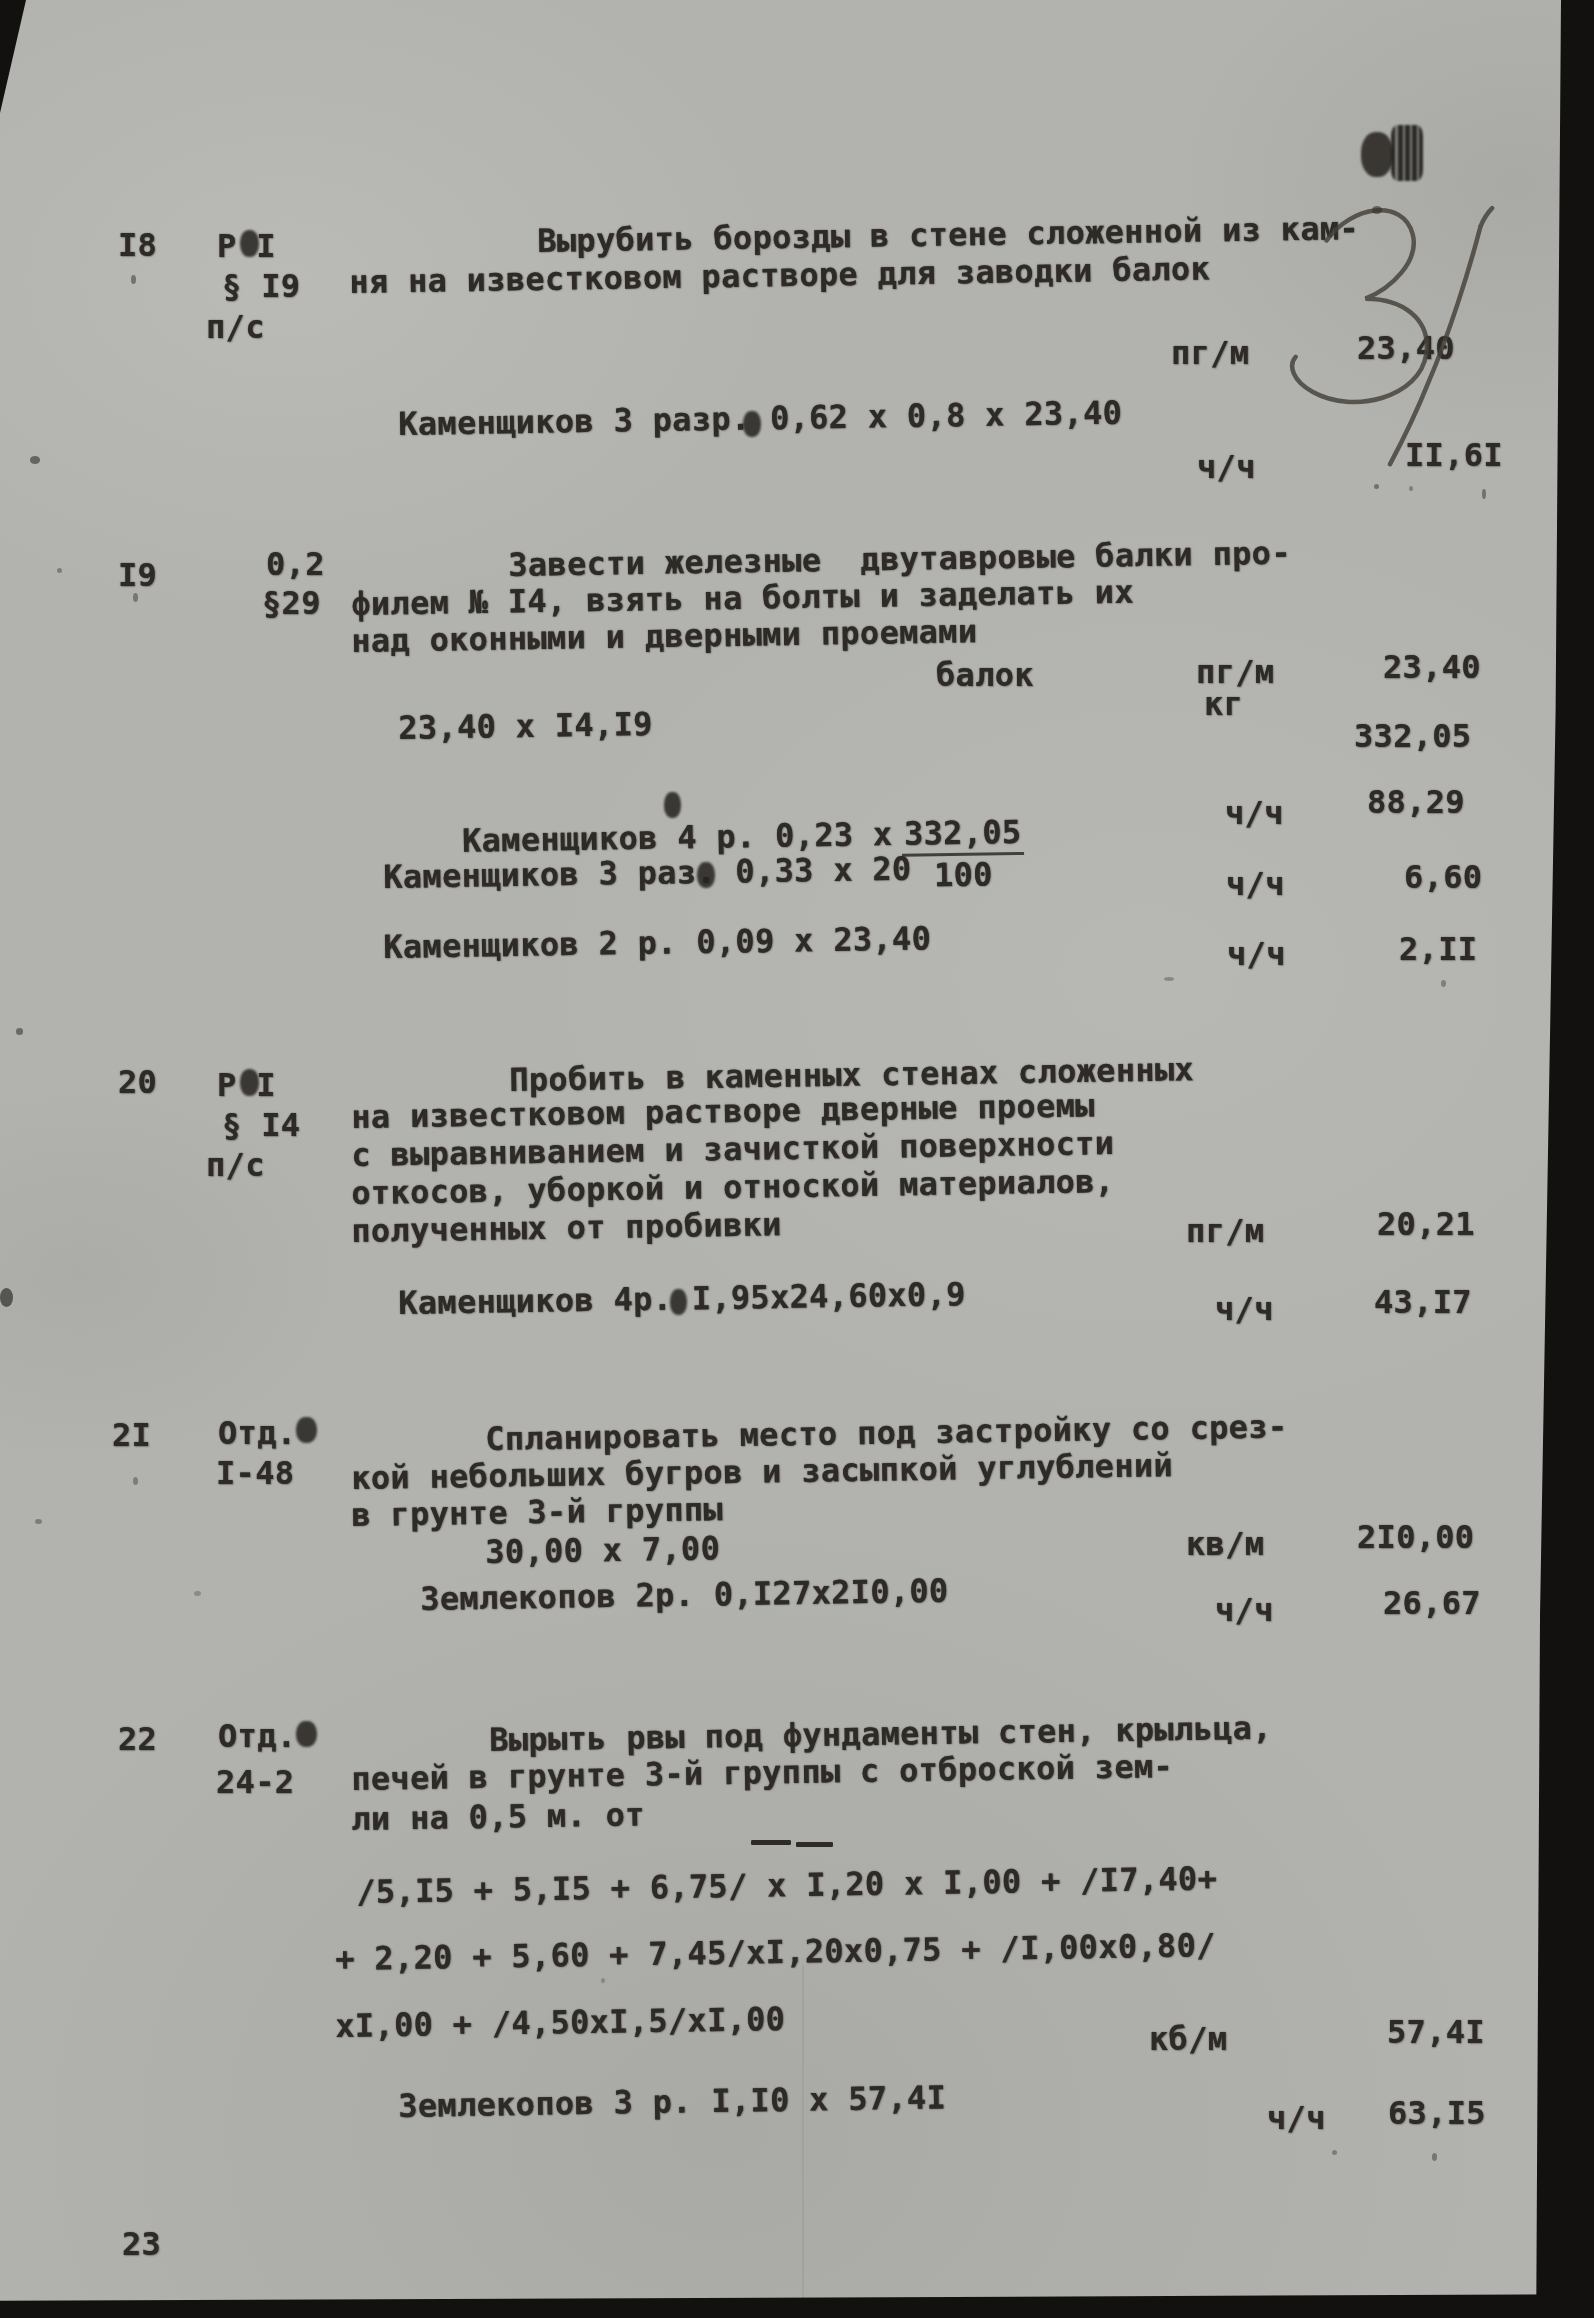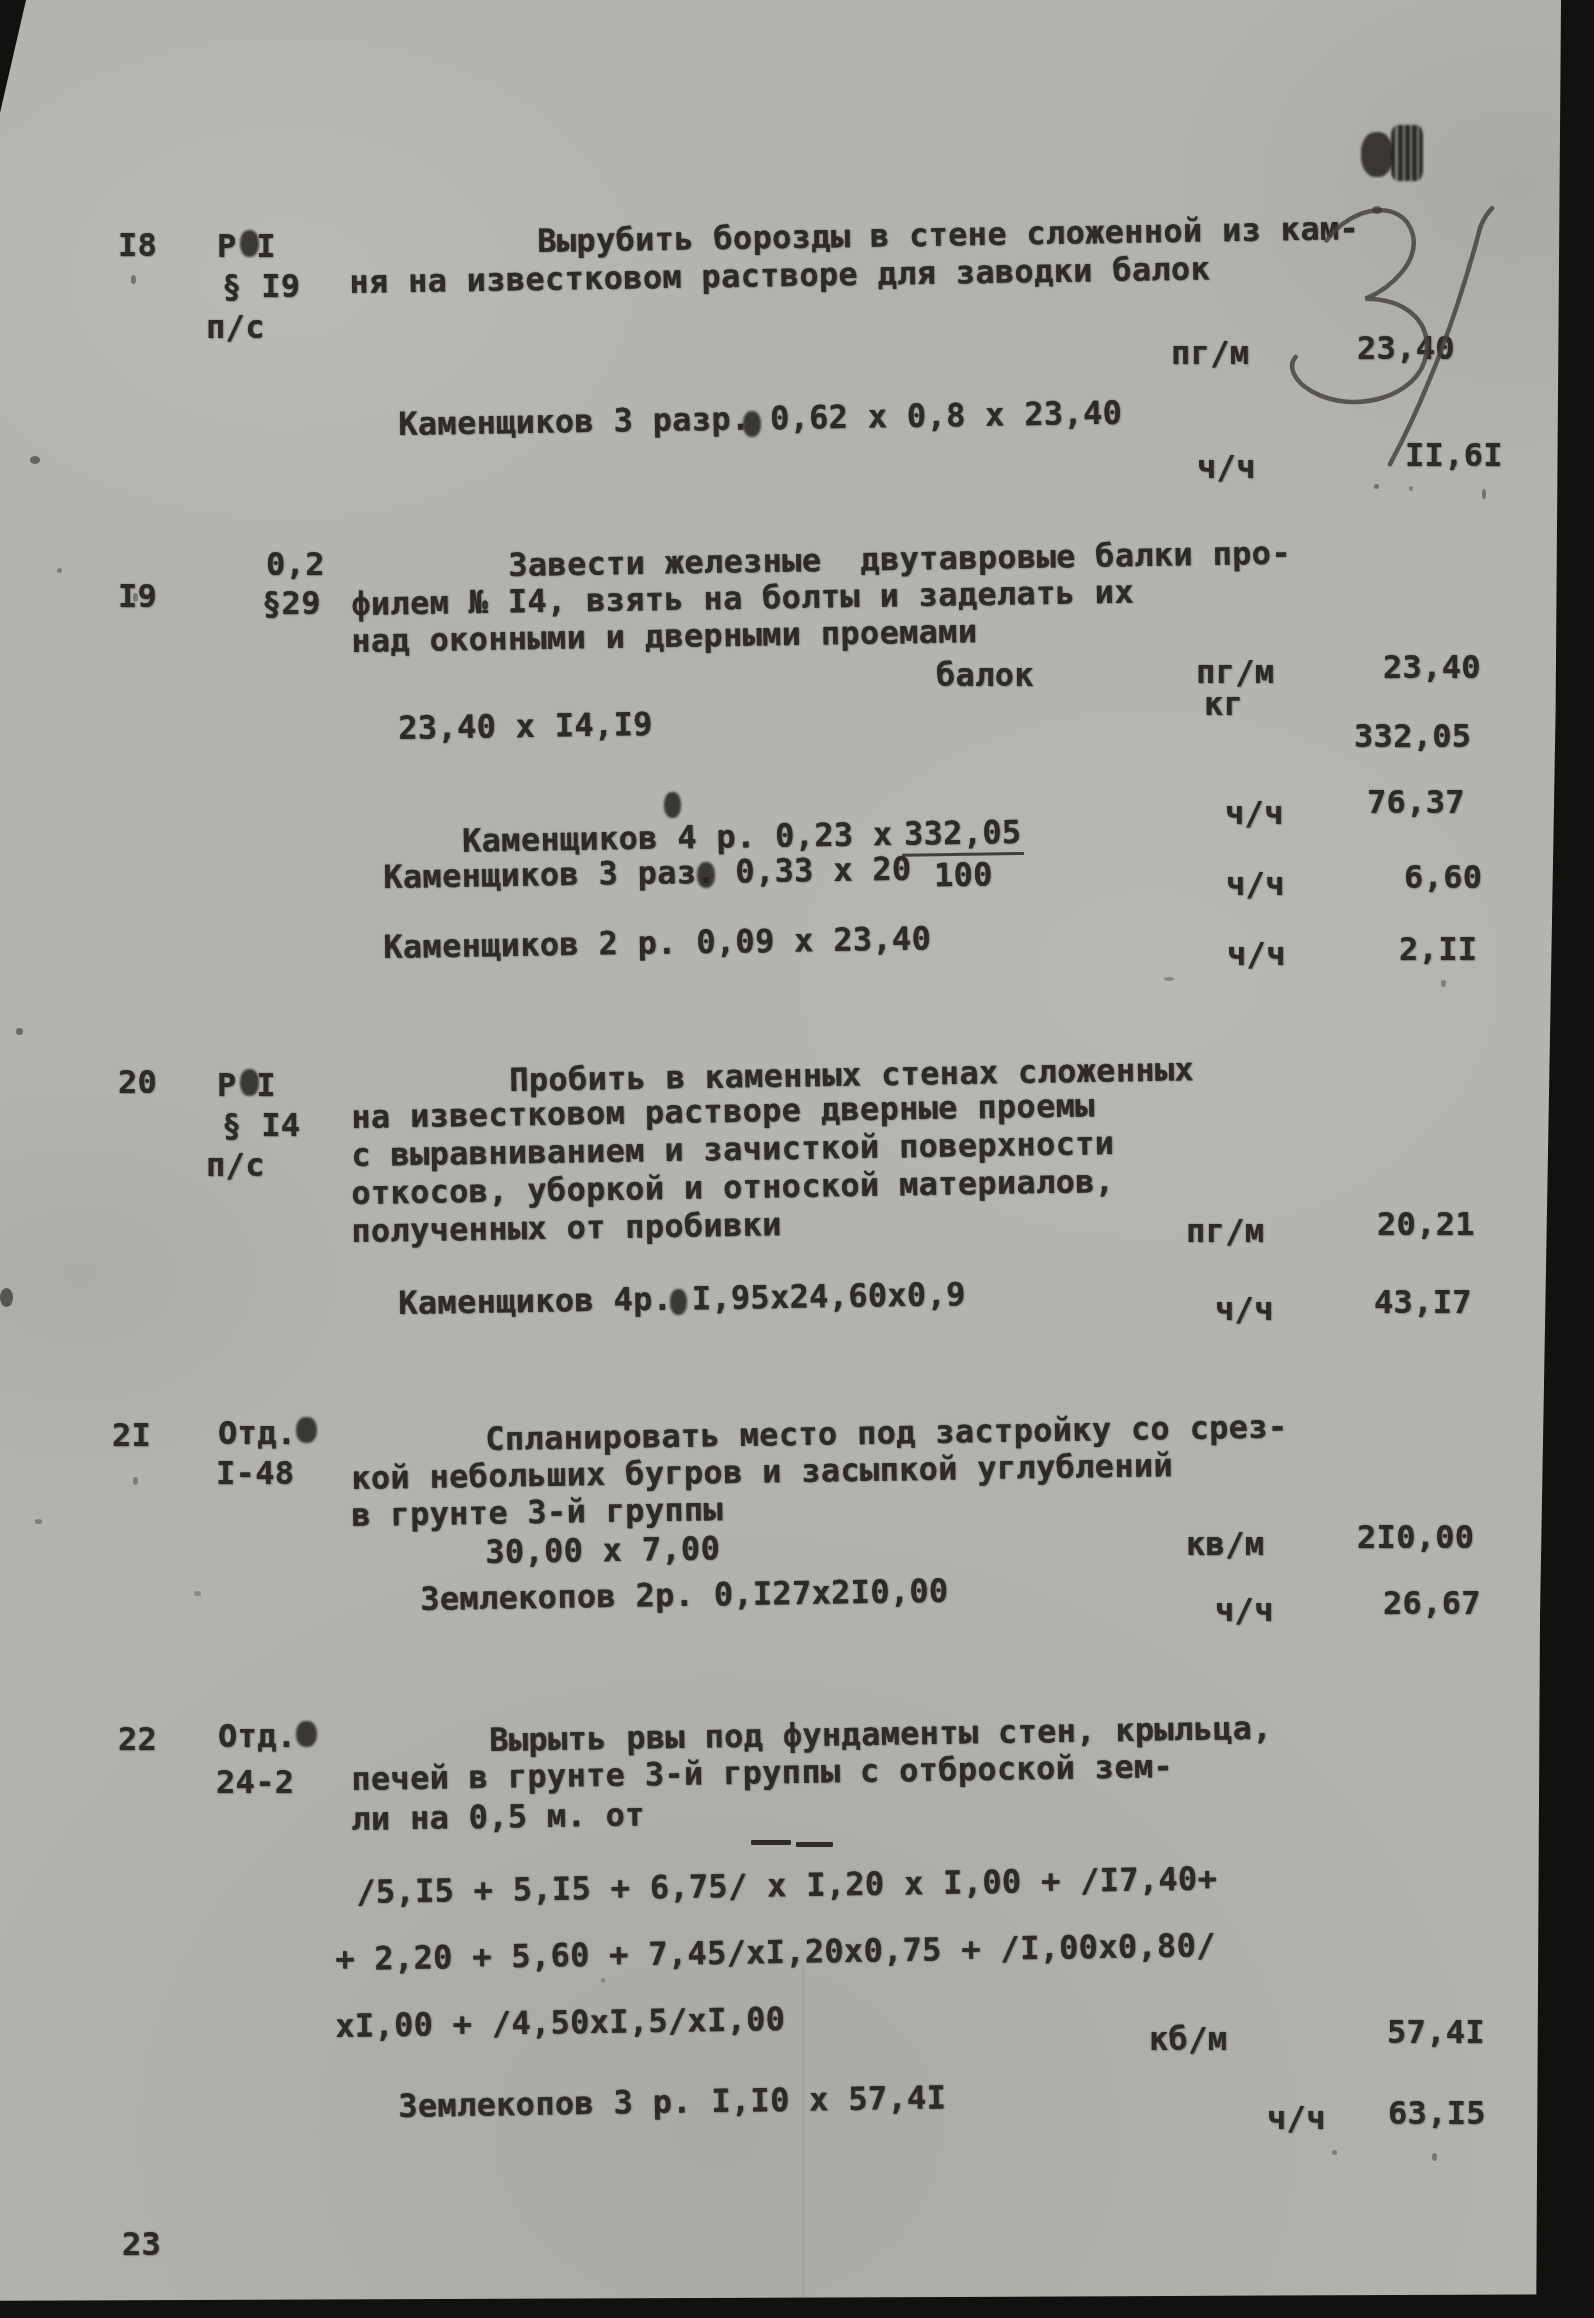--- a/index.html
+++ b/index.html
@@ -44,38 +44,38 @@
   <div class="ln" style="left:222px;top:269px">§ I9</div>
   <div class="ln" style="left:206px;top:310px">п/с</div>
   <div class="ln tl" style="left:537px;top:224px">Вырубить борозды в стене сложенной из кам-</div>
   <div class="ln tl" style="left:349px;top:265px">ня на известковом растворе для заводки балок</div>
   <div class="ln" style="left:1171px;top:336px">пг/м</div>
   <div class="ln" style="left:1357px;top:331px">23,40</div>
   <div class="ln tl" style="left:398px;top:407px">Каменщиков 3 разр. 0,62 х 0,8 х 23,40</div>
   <div class="ln" style="left:1197px;top:450px">ч/ч</div>
   <div class="ln" style="left:1405px;top:438px">II,6I</div>
 
-  <div class="ln" style="left:118px;top:579px">I9</div>
+  <div class="ln" style="left:118px;top:558px">I9</div>
   <div class="ln" style="left:266px;top:547px">0,2</div>
   <div class="ln" style="left:262px;top:586px">§29</div>
   <div class="ln tl" style="left:508px;top:548px">Завести железные  двутавровые балки про-</div>
   <div class="ln tl" style="left:351px;top:587px">филем № I4, взять на болты и заделать их</div>
   <div class="ln tl" style="left:351px;top:624px">над оконными и дверными проемами</div>
   <div class="ln" style="left:936px;top:658px">балок</div>
   <div class="ln" style="left:1196px;top:655px">пг/м</div>
   <div class="ln" style="left:1383px;top:650px">23,40</div>
   <div class="ln tl" style="left:398px;top:711px">23,40 х I4,I9</div>
   <div class="ln" style="left:1204px;top:687px">кг</div>
   <div class="ln" style="left:1354px;top:719px">332,05</div>
 
   <div class="ln tl" style="left:383px;top:790px">
     <span>Каменщиков 4 р. 0,23 х</span><span class="fr"><span class="nu">332,05</span><span class="de">100</span></span>
   </div>
   <div class="ln" style="left:1225px;top:796px">ч/ч</div>
-  <div class="ln" style="left:1367px;top:785px">76,37</div>
+  <div class="ln" style="left:1367px;top:785px">88,29</div>
 
   <div class="ln tl" style="left:383px;top:860px">Каменщиков 3 раз. 0,33 х 20</div>
   <div class="ln" style="left:1226px;top:867px">ч/ч</div>
   <div class="ln" style="left:1404px;top:860px">6,60</div>
 
   <div class="ln tl" style="left:383px;top:930px">Каменщиков 2 р. 0,09 х 23,40</div>
   <div class="ln" style="left:1227px;top:937px">ч/ч</div>
   <div class="ln" style="left:1399px;top:932px">2,II</div>
 
   <div class="ln" style="left:118px;top:1065px">20</div>

